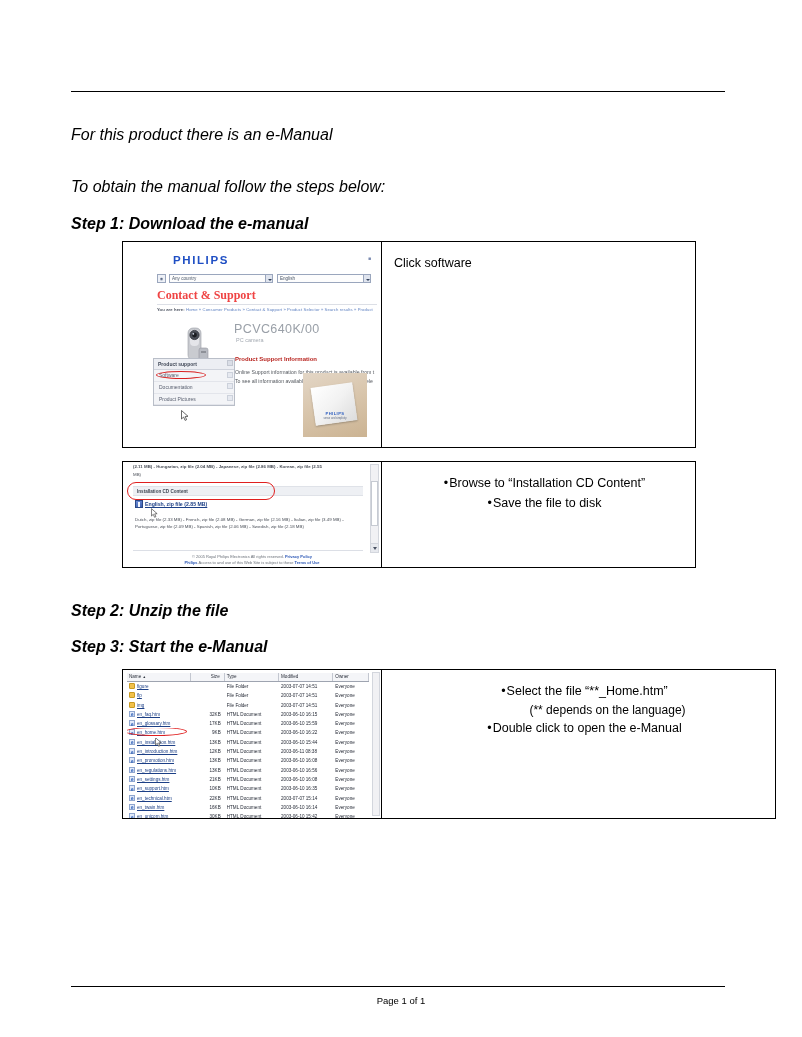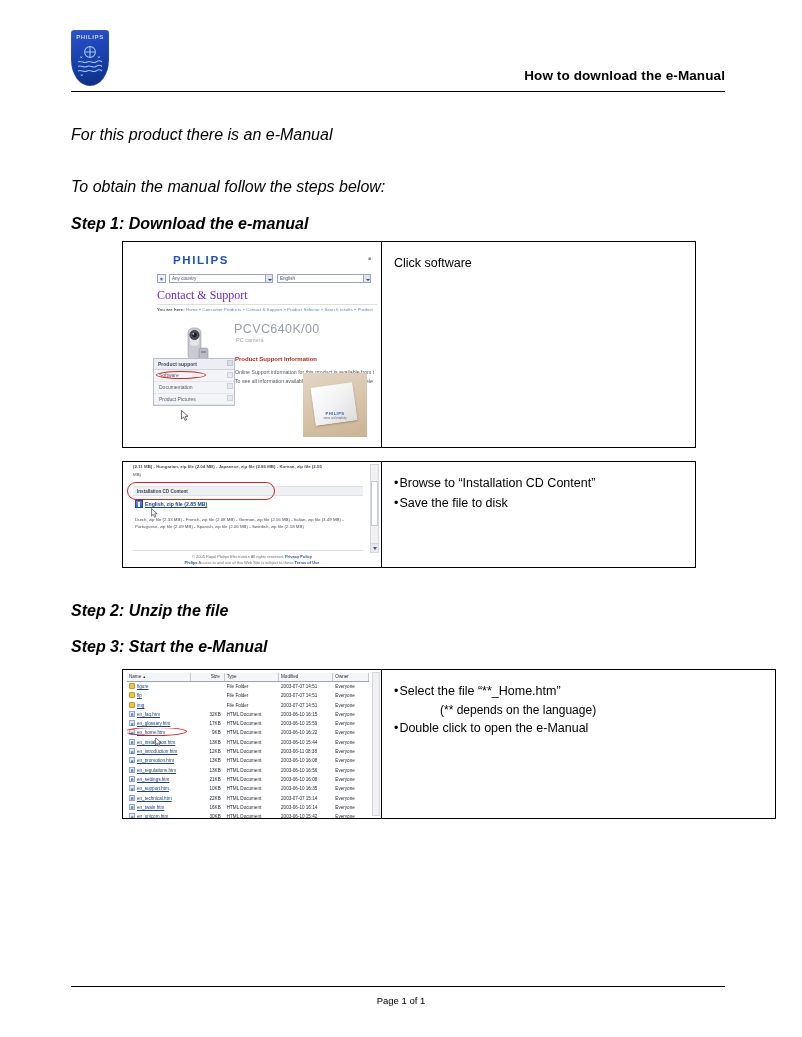--- a/index.html
+++ b/index.html
@@ -62,21 +62,21 @@
     flex:1 1 auto;
   }
   #panel1 { left:122px; top:241px; width:574px; height:207px; }
   #panel1 .cell-left { width:259px; }
   #panel2 { left:122px; top:461px; width:574px; height:107px; }
   #panel2 .cell-left { width:259px; }
   #panel3 { left:122px; top:669px; width:654px; height:150px; }
   #panel3 .cell-left { width:259px; }
 
   .note { font-size:12.5px; line-height:19px; }
-  .bullets { font-size:12.5px; line-height:19.5px; }
+  .bullets { font-size:12.5px; line-height:19.5px;text-align:center; }
   .bullets .bl { white-space:nowrap; }
   .bullets .bl:before { content:"\2022"; margin-right:1px; }
   .bullets .sub { display:block; font-size:12px; padding-left:46px; line-height:17px; white-space:nowrap; }
 
   
   .shot { position:absolute; left:0; top:0; width:100%; height:100%; background:#fff; }
   .shot-inner { position:absolute; left:6px; top:4px; right:4px; bottom:4px; overflow:hidden; }
 
   .ph-logo {
     position:absolute; left:44px; top:8px;
@@ -105,21 +105,21 @@
   #sel-country { left:12px; width:104px; }
   #sel-lang    { left:120px; width:94px; }
   .globe-ic {
     position:absolute; left:0px; top:0px; width:9px; height:9px;
     border:1px solid #9aa6bd; background:#eef1f7; box-sizing:border-box;
     font-size:4px; color:#5b6a86; text-align:center; line-height:8px;
   }
 
   .cs-title {
     position:absolute; left:28px; top:42px;
-    font-size:12px; color:#6d28d9; font-weight:normal;
+    font-size:12px; color:#ef4444; font-weight:bold;
     font-family:"Liberation Serif", serif;
   }
   .cs-rule { position:absolute; left:28px; top:58px; width:225px; border-top:1px solid #dcdfe6; }
 
   .crumb {
     position:absolute; left:28px; top:61px; width:232px;
     font-size:4.2px; color:#6d7382; white-space:nowrap; overflow:hidden;
     letter-spacing:.1px;
   }
   .crumb b { color:#4b5260; }
@@ -282,42 +282,20 @@
   .foot-txt {
     position:absolute; left:0; top:995px; width:802px; text-align:center;
     font-size:9.5px; color:#000;
   }
 </style>
 </head>
 <body>
 
 <div class="page">
 
-  <div class="header">
-    <div class="logo">
-      <div class="shield">
-        <div class="wordmark">PHILIPS</div>
-        <svg class="emblem" viewBox="0 0 30 36">
-          <g fill="none" stroke="#9fc0ef" stroke-width="1.1">
-            <circle cx="15" cy="9" r="5.4"></circle>
-            <path d="M15 3.6v10.8M9.6 9h10.8"></path>
-            <path d="M3 19c3-2 6 2 9 0s6 2 9 0 5-1 6 0"></path>
-            <path d="M3 23.5c3-2 6 2 9 0s6 2 9 0 5-1 6 0"></path>
-            <path d="M3 28c3-2 6 2 9 0s6 2 9 0 5-1 6 0"></path>
-          </g>
-          <g fill="none" stroke="#9fc0ef" stroke-width="1">
-            <path d="M5.5 13.5l1.6 1.6M5.5 15.1l1.6-1.6"></path>
-            <path d="M23 13.5l1.6 1.6M23 15.1l1.6-1.6"></path>
-            <path d="M6 31.5l1.4 1.4M6 32.9l1.4-1.4"></path>
-          </g>
-        </svg>
-      </div>
-    </div>
-    <div class="header-title">How to download the e-Manual</div>
-  </div>
   <div class="header-rule"></div>
 
   <div class="para" id="p-intro">For this product there is an e-Manual</div>
   <div class="para" id="p-obtain">To obtain the manual follow the steps below:</div>
   <div class="para b" id="h-step1">Step 1: Download the e-manual</div>
 
   <div class="panel" id="panel1">
     <div class="cell-left">
       <div class="shot">
         <div class="shot-inner">

